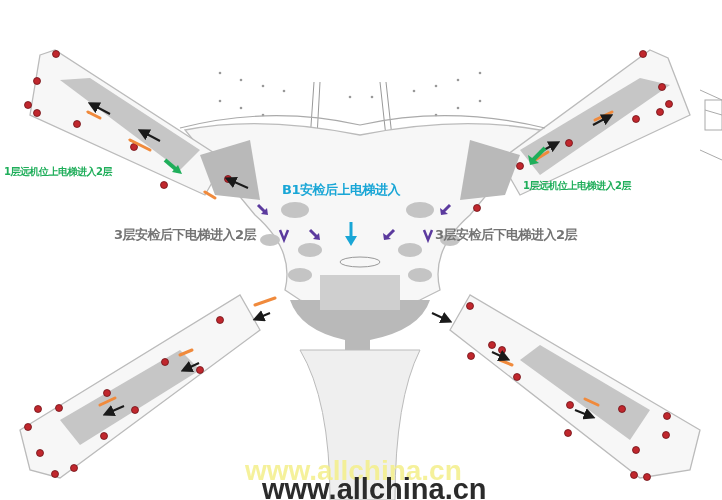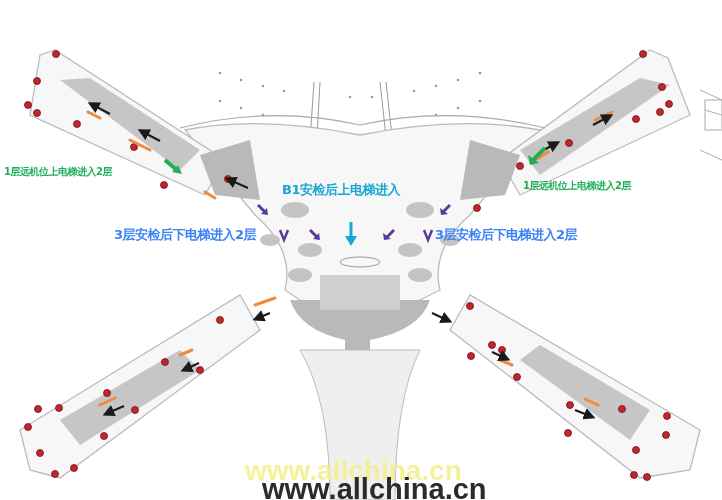--- a/index.html
+++ b/index.html
@@ -1,20 +1,20 @@
 <!DOCTYPE html>
 <html><head>
 <meta charset="utf-8">
 <style>
   html,body{margin:0;padding:0;background:#fff;}
   body{width:722px;height:500px;overflow:hidden;position:relative;font-family:"DejaVu Sans","Liberation Sans",sans-serif;}
   #map{position:absolute;left:0;top:0;width:722px;height:500px;}
   .label{position:absolute;font-weight:bold;white-space:nowrap;letter-spacing:-0.5px;}
   .green{color:#1fae5a;font-size:10px;}
-  .purple{color:#3b82f6;font-size:13px;}
+  .purple{color:#737373;font-size:13px;}
   .blue{color:#19a6d6;font-size:13px;line-height:15px;text-align:left;}
   .wm1{position:absolute;left:245px;top:455px;font-size:28px;color:#f4ef8a;font-weight:bold;letter-spacing:0px;opacity:0.85;font-family:"Liberation Sans",sans-serif;}
   .wm2{position:absolute;left:262px;top:473px;font-size:29px;color:#2b2b2b;font-weight:bold;font-family:"Liberation Sans",sans-serif;}
 </style>
 </head>
 <body>
 
 <svg id="map" viewBox="0 0 722 500" xmlns="http://www.w3.org/2000/svg">
   <defs>
     <marker id="ahB" markerWidth="6" markerHeight="6" refX="3" refY="3" orient="auto">

